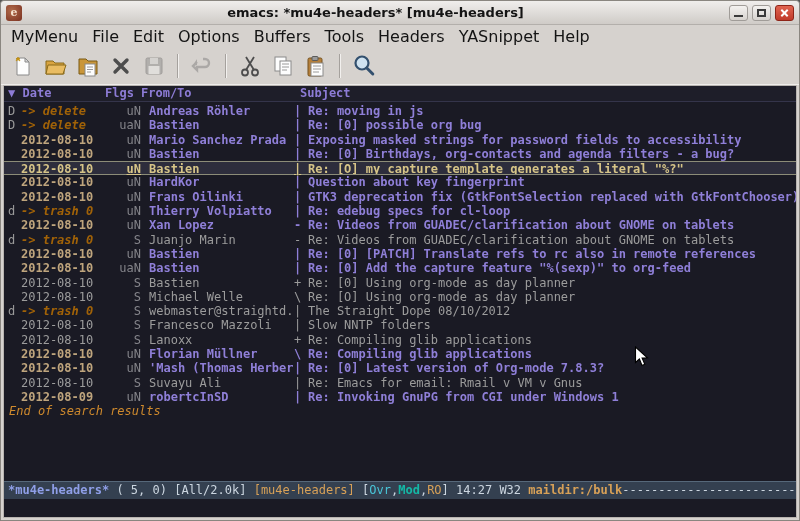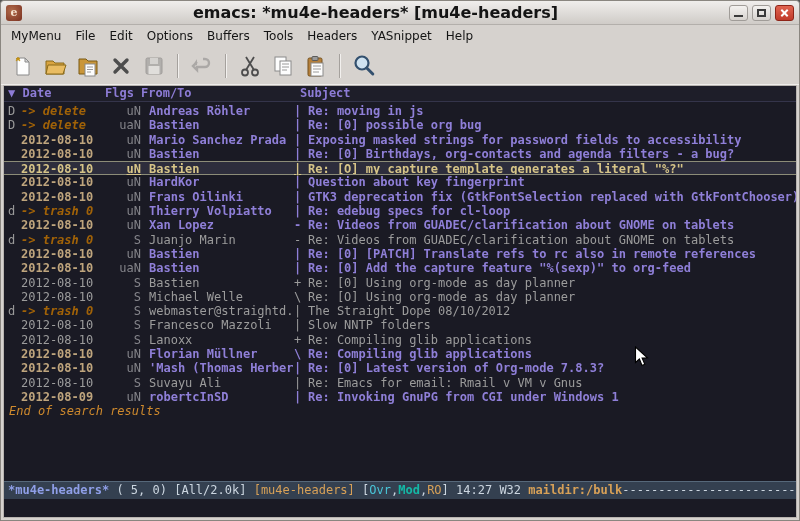--- a/index.html
+++ b/index.html
@@ -10,35 +10,35 @@
             background:#d6d2ce; border:1px solid #8a8680; border-radius:4px 4px 0 0; }
 
   
   .titlebar { height:24px; background:linear-gradient(#f0eeec,#cfcbc7);
               display:flex; align-items:center; padding:0 5px; gap:6px;
               border-bottom:1px solid #b3afab; border-radius:4px 4px 0 0; }
   .app-icon { width:16px; height:16px; border-radius:3px;
               background:radial-gradient(circle at 35% 35%, #b06a4a, #7a3020);
               display:flex; align-items:center; justify-content:center;
               color:#f5e3d0; font-size:11px; font-weight:bold; font-family:"DejaVu Serif",serif; }
-  .title-text { flex:1; text-align:center; font-size:16px; font-weight:bold; color:#141414;
+  .title-text { flex:1; text-align:center; font-size:13px; font-weight:bold; color:#141414;
                 white-space:nowrap; overflow:hidden; }
   .win-controls { display:flex; gap:4px; }
   .win-btn { width:19px; height:16px; border:1px solid #a09c98; border-radius:3px;
              background:linear-gradient(#f4f2f0,#d6d2ce); position:relative; }
   .win-btn.min::after { content:""; position:absolute; left:4px; right:4px; bottom:3px; height:2px; background:#3a3a3a; }
   .win-btn.max::after { content:""; position:absolute; left:4px; right:4px; top:3px; bottom:3px; border:2px solid #3a3a3a; }
   .win-btn.close { background:linear-gradient(#e06450,#c03a2a); border-color:#8e2418; }
   .win-btn.close::before, .win-btn.close::after { content:""; position:absolute; left:4px; top:6.5px; width:9px; height:2px; background:#fff; }
   .win-btn.close::before { transform:rotate(45deg); }
   .win-btn.close::after  { transform:rotate(-45deg); }
 
   
   .menubar { height:22px; display:flex; align-items:center; padding-left:3px;
-             font-size:12px; color:#141414; background:#d6d2ce; }
+             font-size:16px; color:#141414; background:#d6d2ce; }
   .menu-item { padding:3px 7px; cursor:default; }
 
   
   .toolbar { height:38px; display:flex; align-items:center; padding:2px 4px;
              background:#d6d2ce; border-bottom:1px solid #efedeb; }
   .tool-btn { width:33px; height:32px; display:flex; align-items:center; justify-content:center; border-radius:3px; }
   .tool-btn.disabled { opacity:.38; filter:grayscale(1); }
   .tool-sep { width:1px; height:24px; background:#a5a19d; box-shadow:1px 0 0 #f2f0ee; margin:0 7px; }
 
   

